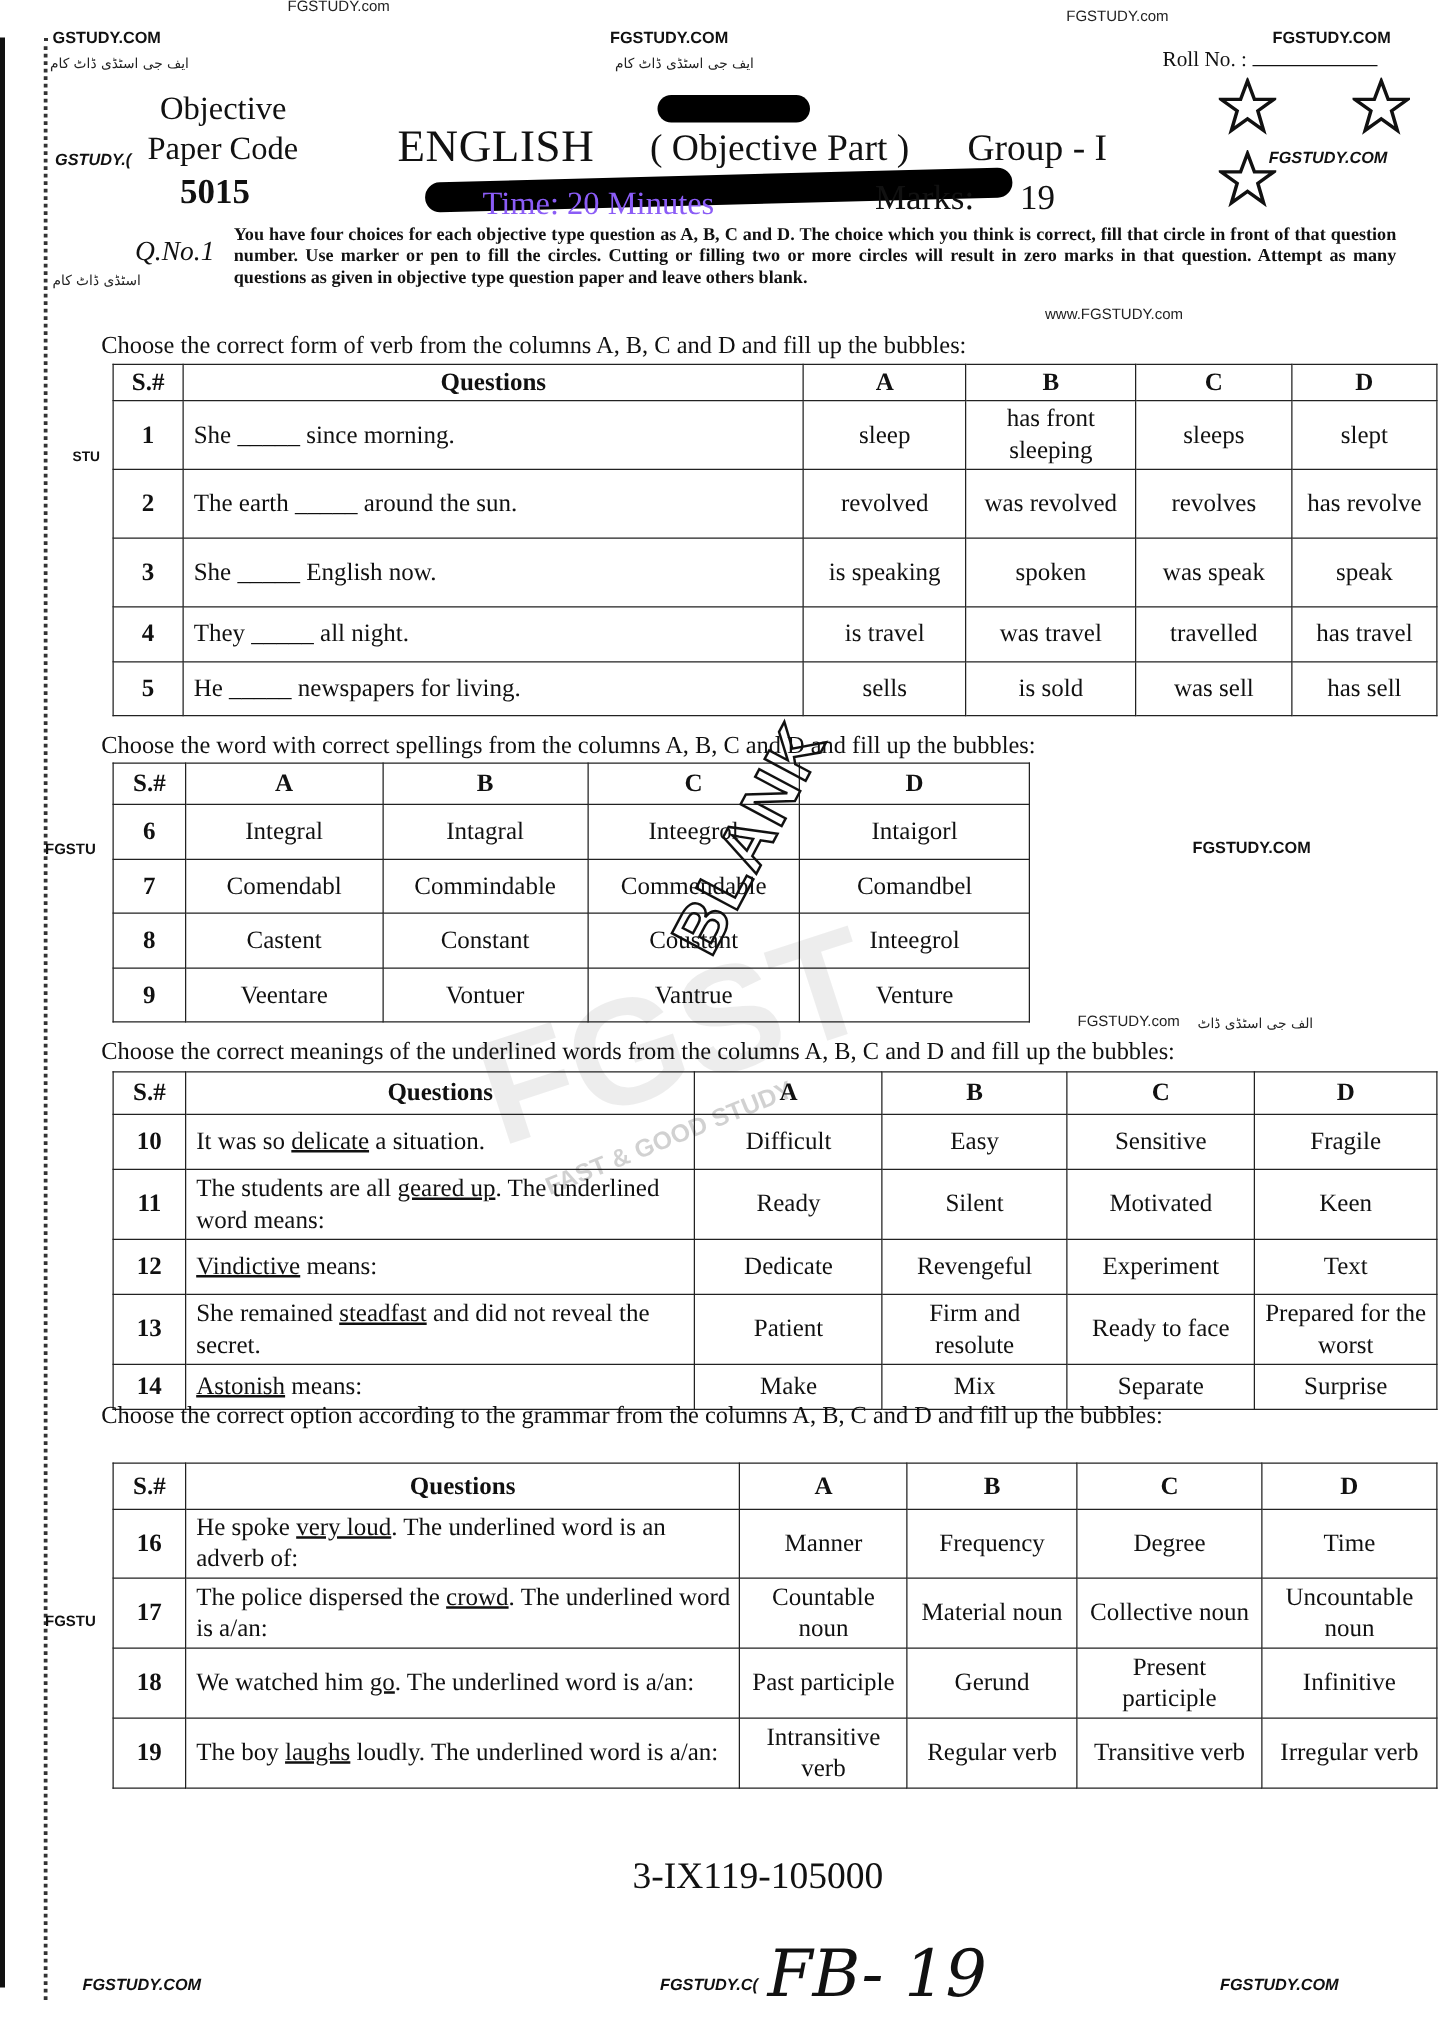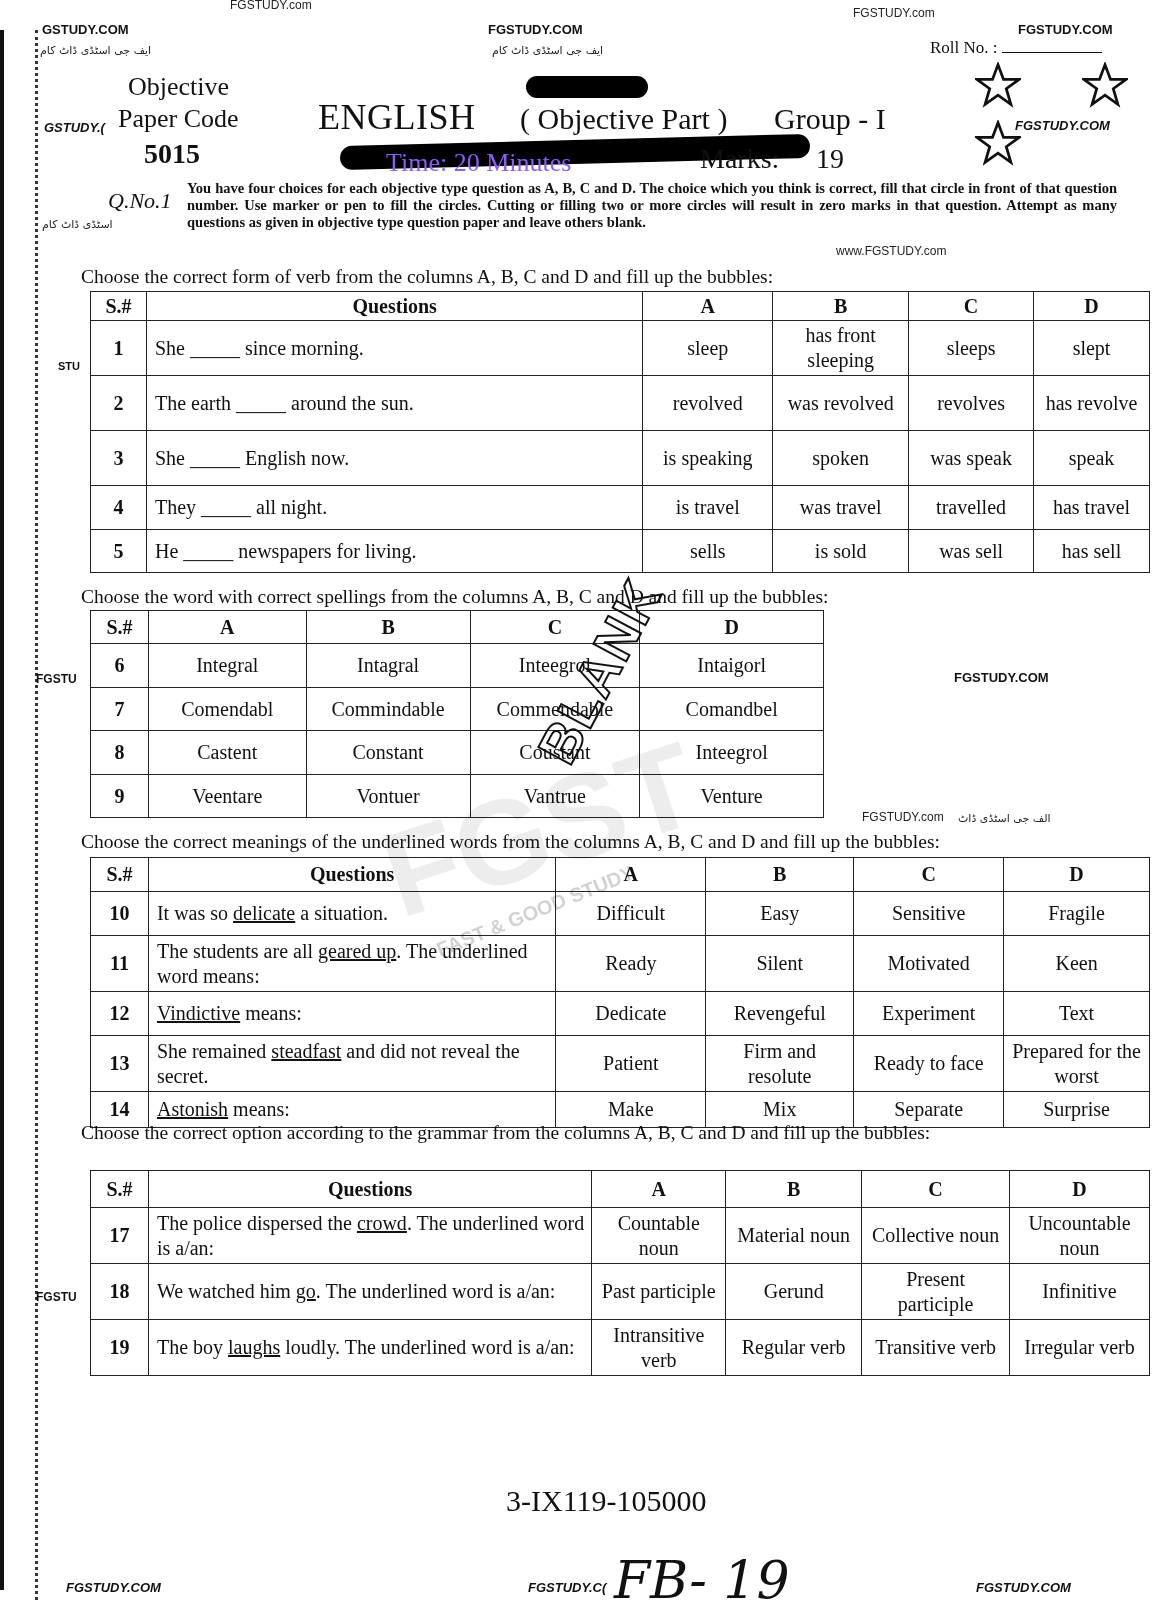--- a/index.html
+++ b/index.html
@@ -288,20 +288,28 @@
     </colgroup>
   <tbody>
       <tr style="height:37px;">
     <th>S.#</th>
     <th>Questions</th>
     <th>A</th>
     <th>B</th>
     <th>C</th>
     <th>D</th>
   </tr>
+  <tr style="height:55px;">
+    <td class="sn">16</td>
+    <td class="q"><span>He spoke </span><span class="u">very loud</span><span>. The underlined word is an adverb of:</span></td>
+    <td>Manner</td>
+    <td>Frequency</td>
+    <td>Degree</td>
+    <td>Time</td>
+  </tr>
   <tr style="height:56px;">
     <td class="sn">17</td>
     <td class="q"><span>The police dispersed the </span><span class="u">crowd</span><span>. The underlined word is a/an:</span></td>
     <td>Countable noun</td>
     <td>Material noun</td>
     <td>Collective noun</td>
     <td>Uncountable noun</td>
   </tr>
   <tr style="height:56px;">
     <td class="sn">18</td>

